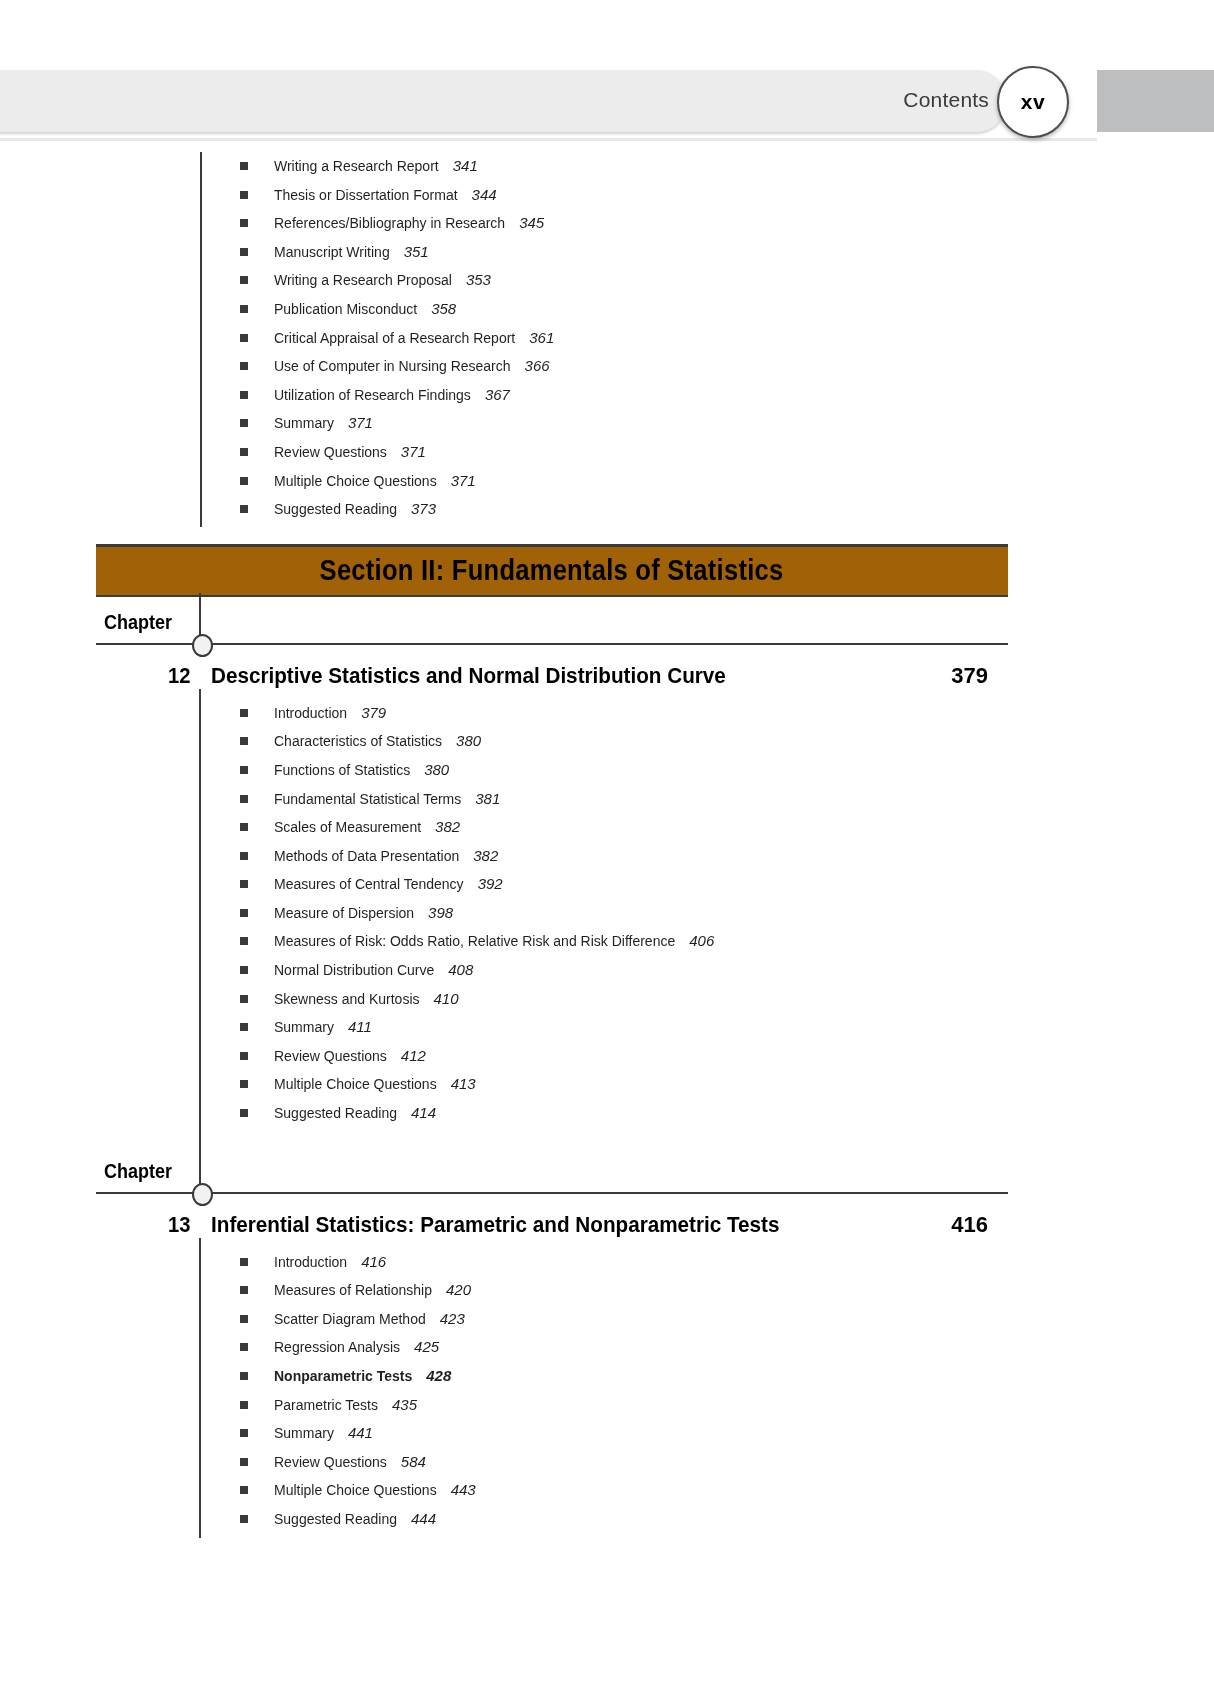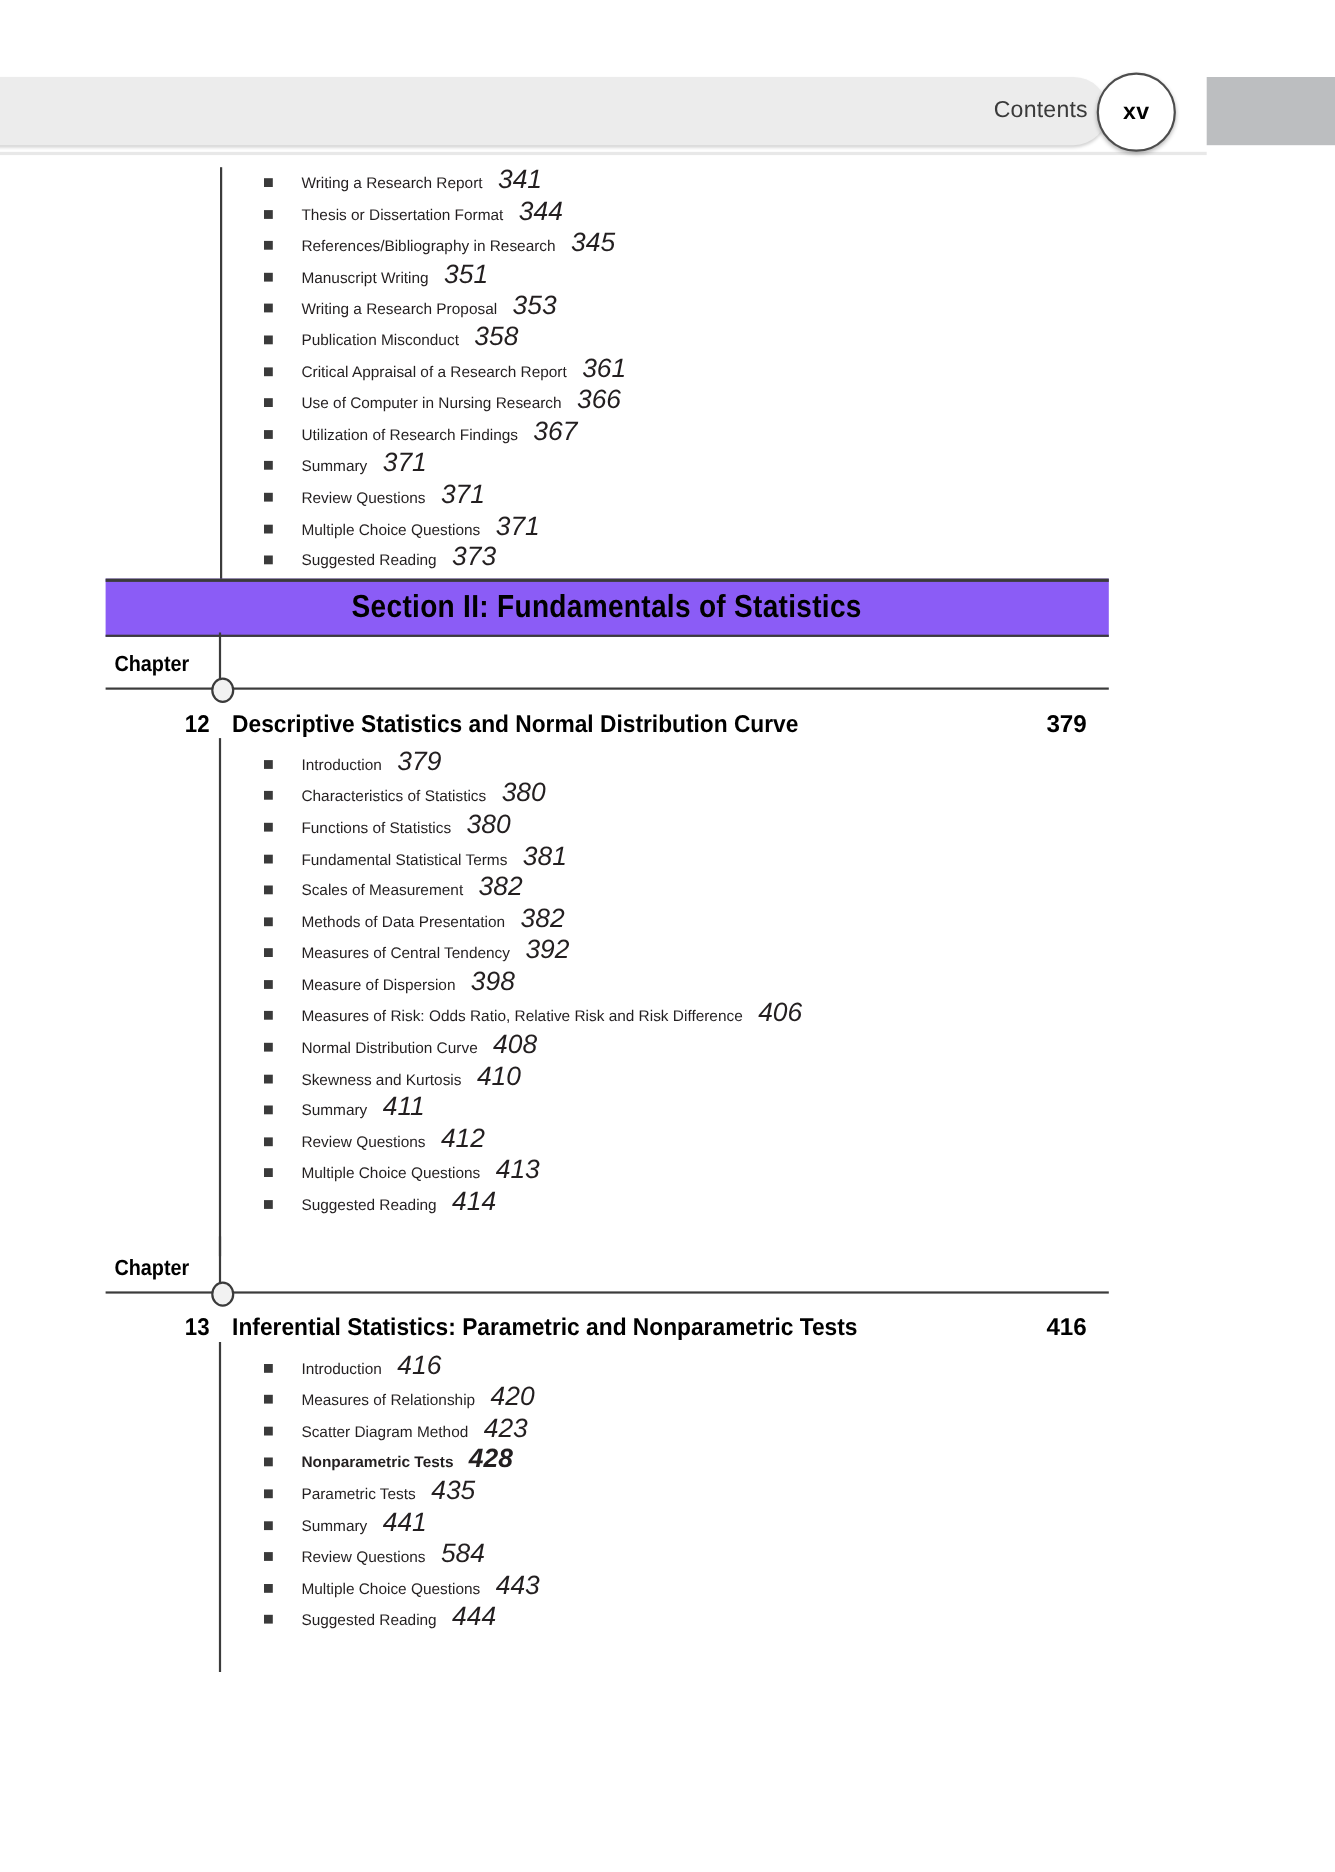--- a/index.html
+++ b/index.html
@@ -115,31 +115,31 @@
     top: 12px;
     width: 8px;
     height: 8px;
     background: #3a3a3a;
   }
   .entry .etitle {
     font-size: 14px;
   }
   .entry .epage {
     font-style: italic;
-    font-size: 24px;
+    font-size: 15px;
     padding-left: 14px;
     color: #231f20;
   }
 
   
   .section-banner {
     position: relative;
-    margin-top: 4px;
+    margin-top: 22px;
     border-top: 3px solid #3b3b3b;
-    background: #8b5cf6;
+    background: #a16207;
     height: 48px;
     width: 912px;
     margin-left: 96px;
     display: flex;
     align-items: center;
     justify-content: center;
     border-bottom: 2.5px solid #3b3b3b;
   }
   .section-banner .section-title {
     font-size: 29px;
@@ -299,20 +299,21 @@
           <div class="chapter-num">13</div>
           <div class="chapter-title">Inferential Statistics: Parametric and Nonparametric Tests</div>
           <div class="chapter-page">416</div>
         </div>
         <div style="position: relative;">
           <div class="rail" style="left: 103px; top: -8px; height: 300px;"></div>
           <ul class="entry-list">
             <li class="entry" style="padding-left: 178px;"><span class="bullet" style="left: 144px;"></span><span class="etitle">Introduction</span><span class="epage">416</span></li>
             <li class="entry" style="padding-left: 178px;"><span class="bullet" style="left: 144px;"></span><span class="etitle">Measures of Relationship</span><span class="epage">420</span></li>
             <li class="entry" style="padding-left: 178px;"><span class="bullet" style="left: 144px;"></span><span class="etitle">Scatter Diagram Method</span><span class="epage">423</span></li>
+            <li class="entry" style="padding-left: 178px;"><span class="bullet" style="left: 144px;"></span><span class="etitle">Regression Analysis</span><span class="epage">425</span></li>
             <li class="entry" style="padding-left: 178px; font-weight: bold;"><span class="bullet" style="left: 144px;"></span><span class="etitle">Nonparametric Tests</span><span class="epage">428</span></li>
             <li class="entry" style="padding-left: 178px;"><span class="bullet" style="left: 144px;"></span><span class="etitle">Parametric Tests</span><span class="epage">435</span></li>
             <li class="entry" style="padding-left: 178px;"><span class="bullet" style="left: 144px;"></span><span class="etitle">Summary</span><span class="epage">441</span></li>
             <li class="entry" style="padding-left: 178px;"><span class="bullet" style="left: 144px;"></span><span class="etitle">Review Questions</span><span class="epage">584</span></li>
             <li class="entry" style="padding-left: 178px;"><span class="bullet" style="left: 144px;"></span><span class="etitle">Multiple Choice Questions</span><span class="epage">443</span></li>
             <li class="entry" style="padding-left: 178px;"><span class="bullet" style="left: 144px;"></span><span class="etitle">Suggested Reading</span><span class="epage">444</span></li>
           </ul>
         </div>
       </div>
     </div>

